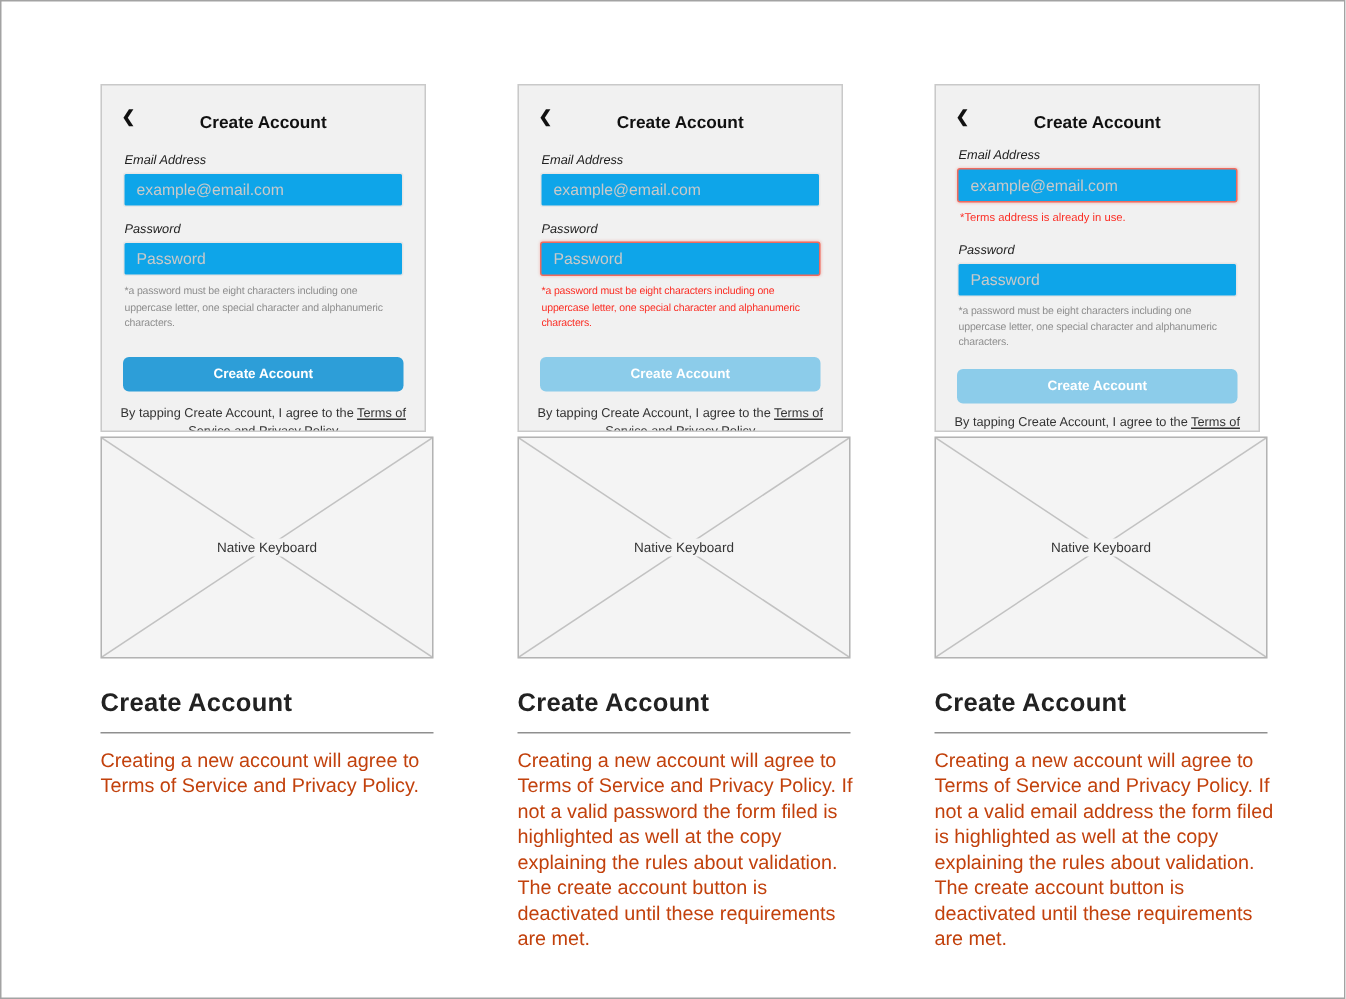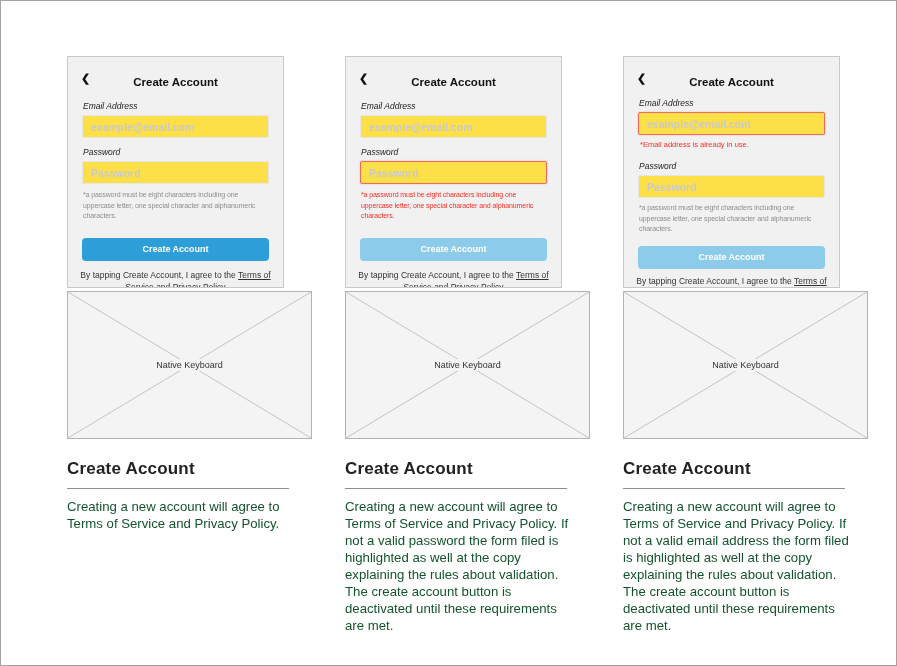--- a/index.html
+++ b/index.html
@@ -28,25 +28,24 @@
   .screen-header { position:relative; text-align:center; margin:4px 0 14px; height:15px; }
   .back-icon {
     position:absolute; left:-1px; top:1px;
     font-size:11px; font-weight:bold; color:#111; cursor:pointer; line-height:1;
   }
   .screen-title { font-size:11.5px; font-weight:bold; color:#111; }
 
   .field-label { display:block; font-size:8.5px; color:#222; margin:0 0 4px 1px;font-style:italic; }
   .text-input {
     display:block; width:100%; height:23px;
-    background:#fde047; border:1px solid #e6e6e6; border-radius:2px;
+    background:#0ea5e9; border:1px solid #e6e6e6; border-radius:2px;
     padding:0 8px; font-size:10.5px; color:#333;
     margin-bottom:9px; outline:none;
     font-family:"Liberation Sans", sans-serif;
-    font-weight:bold;
   }
   .text-input::placeholder { color:#c9c9c9; }
   .text-input.error {
     border:1.5px solid #ef6a5e;
     box-shadow:0 0 2px rgba(239,106,94,.45);
   }
   .hint {
     font-size:7px; line-height:1.5; color:#8e8e8e;
     margin:-3px 0 0 1px; letter-spacing:-0.1px;
   }
@@ -68,21 +67,21 @@
   .terms .link { color:#333; text-decoration:underline; cursor:pointer; }
 
   
   .card.compact .screen-header { margin-bottom:11px; }
   .card.compact .hint { margin-top:-4px; }
   .card.compact .primary-btn { margin-top:11px; }
   .card.compact .terms { margin-top:6px; }
 
   
   .keyboard-box {
-    width:245px; height:148px; margin-top:3px;
+    width:222px; height:148px; margin-top:3px;
     background:#f4f4f4; border:1px solid #b3b3b3;
     position:relative; display:flex; align-items:center; justify-content:center;
   }
   .x-lines { position:absolute; left:0; top:0; width:100%; height:100%; }
   .x-lines line { stroke:#c2c2c2; stroke-width:1; vector-effect:non-scaling-stroke; }
   .kb-label {
     position:relative; z-index:1;
     background:#f4f4f4; padding:1px 6px;
     font-size:9px; color:#333;
   }
@@ -90,21 +89,21 @@
   
   .description { margin-top:20px; width:230px; }
   .description h2 {
     font-size:17px; font-weight:bold; color:#222;
     line-height:20px; margin-bottom:9px; letter-spacing:.2px;
   }
   .description hr {
     border:none; border-top:1px solid #8f8f8f;
     width:222px; margin:0 0 9px;
   }
-  .description p { font-size:13.2px; line-height:17px; color:#14532d; }
+  .description p { font-size:13.2px; line-height:17px; color:#c2410c; }
 </style>
 </head>
 <body>
 
 <div class="page">
   <div class="columns">
 
     <section class="column">
       <div class="card">
         <div class="screen-header">
@@ -162,21 +161,21 @@
     </section>
 
     <section class="column">
       <div class="card compact">
         <div class="screen-header">
           <span class="back-icon">❮</span>
           <span class="screen-title">Create Account</span>
         </div>
         <label class="field-label">Email Address</label>
         <input type="email" class="text-input error" placeholder="example@email.com" style="">
-        <div class="error-msg">*Email address is already in use.</div>
+        <div class="error-msg">*Terms address is already in use.</div>
         <label class="field-label">Password</label>
         <input type="password" class="text-input" placeholder="Password" style="">
         <p class="hint">*a password must be eight characters including one uppercase letter, one special character and alphanumeric characters.</p>
         <button class="primary-btn disabled">Create Account</button>
         <p class="terms"><span>By tapping Create Account, I agree to the </span><a class="link">Terms of Service</a><span> and </span><a class="link">Privacy Policy</a></p>
       </div>
       <div class="keyboard-box">
         <svg class="x-lines" viewBox="0 0 100 100" preserveAspectRatio="none" aria-hidden="true">
           <line x1="0" y1="0" x2="100" y2="100"></line>
           <line x1="100" y1="0" x2="0" y2="100"></line>

